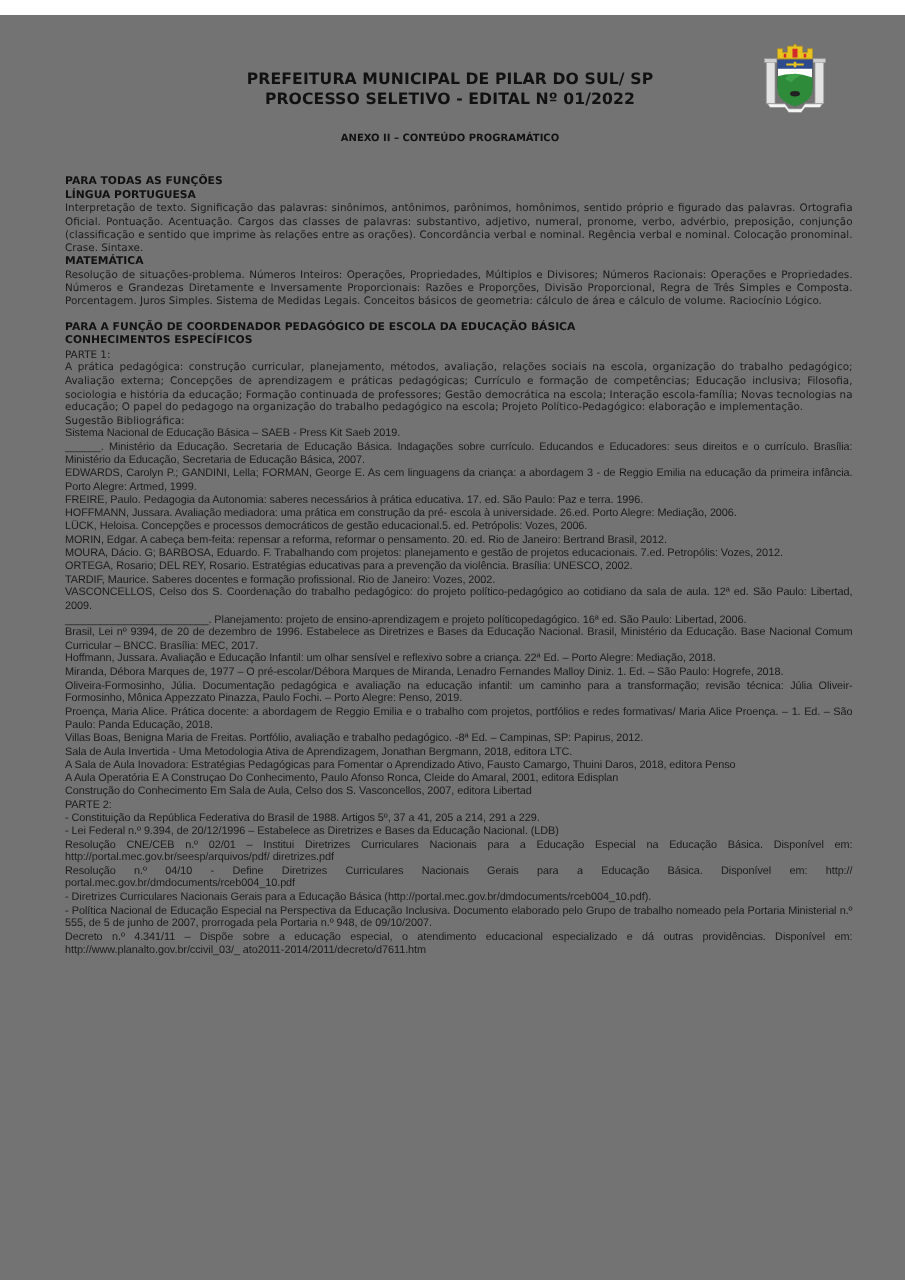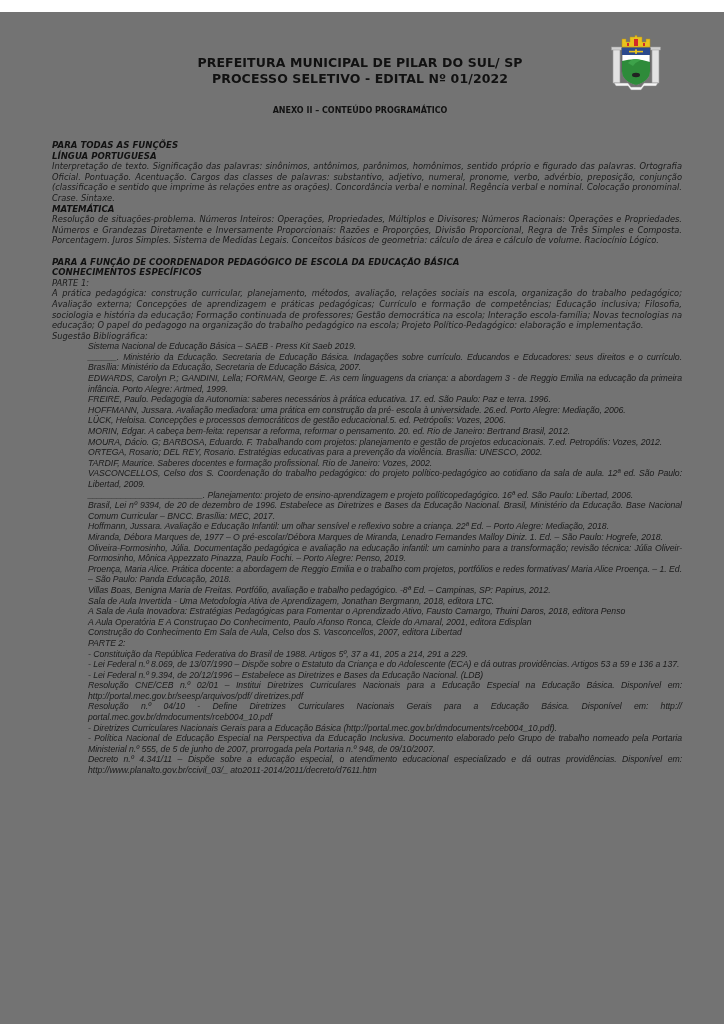--- a/index.html
+++ b/index.html
@@ -13,27 +13,27 @@
   }
   .title1 { top: 43px; }
   .title2 { top: 59px; }
   .crest { position: absolute; left: 611px; top: 23px; width: 50px; height: 56px; }
   .annex {
     position: absolute; left: 150px; width: 420px; top: 94px; text-align: center;
     font-family: "DejaVu Sans", sans-serif; font-weight: bold; font-size: 8px; color: #111;
   }
   .content {
     position: absolute; left: 52px; top: 128px; width: 630px;
-    font-family: "DejaVu Sans", sans-serif; font-size: 8.3px; line-height: 10.6px; color: #1a1a1a; font-style: italic;
+    font-family: "DejaVu Sans", sans-serif; font-size: 8.3px; line-height: 10.6px; color: #1a1a1a;
   }
   .content .h { font-weight: bold; font-size: 8.6px; color: #111; }
   .content .p { text-align: justify; }
   .content .ref { font-family: "Liberation Sans", sans-serif; font-size: 8.7px; line-height: 10.6px; text-align: justify; letter-spacing: -0.05px; }
   .gap { height: 10.6px; }
-  .line { text-align: justify; margin-left: 36px; }
+  .line { text-align: justify; }
 </style>
 </head>
 <body>
 
 <div class="page">
 
   <div class="header">
     <div class="title1">PREFEITURA MUNICIPAL DE PILAR DO SUL/ SP</div>
     <div class="title2">PROCESSO SELETIVO - EDITAL Nº 01/2022</div>
 
@@ -98,21 +98,20 @@
       <div class="line">Oliveira-Formosinho, Júlia. Documentação pedagógica e avaliação na educação infantil: um caminho para a transformação; revisão técnica: Júlia Oliveir-Formosinho, Mônica Appezzato Pinazza, Paulo Fochi. – Porto Alegre: Penso, 2019.</div>
       <div class="line">Proença, Maria Alice. Prática docente: a abordagem de Reggio Emilia e o trabalho com projetos, portfólios e redes formativas/ Maria Alice Proença. – 1. Ed. – São Paulo: Panda Educação, 2018.</div>
       <div class="line">Villas Boas, Benigna Maria de Freitas. Portfólio, avaliação e trabalho pedagógico. -8ª Ed. – Campinas, SP: Papirus, 2012.</div>
       <div class="line">Sala de Aula Invertida - Uma Metodologia Ativa de Aprendizagem, Jonathan Bergmann, 2018, editora LTC.</div>
       <div class="line">A Sala de Aula Inovadora: Estratégias Pedagógicas para Fomentar o Aprendizado Ativo, Fausto Camargo, Thuini Daros, 2018, editora Penso</div>
       <div class="line">A Aula Operatória E A Construçao Do Conhecimento, Paulo Afonso Ronca, Cleide do Amaral, 2001, editora Edisplan</div>
       <div class="line">Construção do Conhecimento Em Sala de Aula, Celso dos S. Vasconcellos, 2007, editora  Libertad</div>
 
       <div class="line">PARTE 2:</div>
       <div class="line">- Constituição da República Federativa do Brasil de 1988. Artigos 5º, 37 a 41, 205 a 214, 291 a 229.</div>
-      <div class="line">- Lei Federal n.º 8.069, de 13/07/1990 – Dispõe sobre o Estatuto da Criança e do Adolescente (ECA) e dá outras providências. Artigos 53 a 59 e 136 a 137.</div>
       <div class="line">- Lei Federal n.º 9.394, de 20/12/1996 – Estabelece as Diretrizes e Bases da Educação Nacional. (LDB)</div>
       <div class="line">Resolução CNE/CEB n.º 02/01 – Institui Diretrizes Curriculares Nacionais para a Educação Especial na Educação Básica. Disponível em: http://portal.mec.gov.br/seesp/arquivos/pdf/ diretrizes.pdf</div>
       <div class="line">Resolução n.º 04/10 - Define Diretrizes Curriculares Nacionais Gerais para a Educação Básica. Disponível em: http:// portal.mec.gov.br/dmdocuments/rceb004_10.pdf</div>
       <div class="line">- Diretrizes Curriculares Nacionais Gerais para a Educação Básica (http://portal.mec.gov.br/dmdocuments/rceb004_10.pdf).</div>
       <div class="line">- Política Nacional de Educação Especial na Perspectiva da Educação Inclusiva. Documento elaborado pelo Grupo de trabalho nomeado pela Portaria Ministerial n.º 555, de 5 de junho de 2007, prorrogada pela Portaria n.º 948, de 09/10/2007.</div>
       <div class="line">Decreto n.º 4.341/11 – Dispõe sobre a educação especial, o atendimento educacional especializado e dá outras providências. Disponível em: http://www.planalto.gov.br/ccivil_03/_ ato2011-2014/2011/decreto/d7611.htm</div>
     </div>
   </div>
 </div>
 

